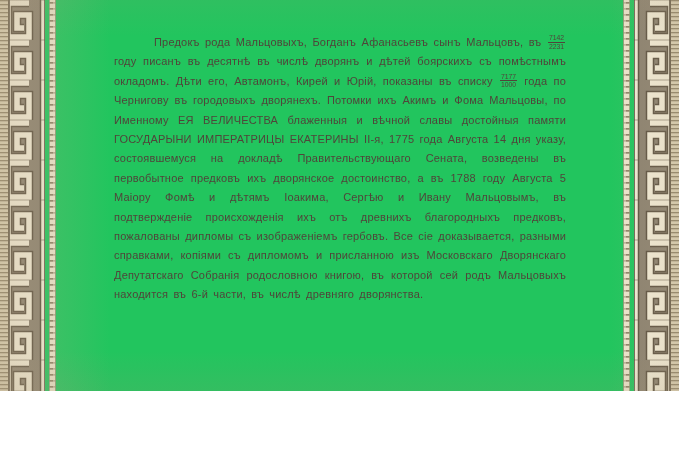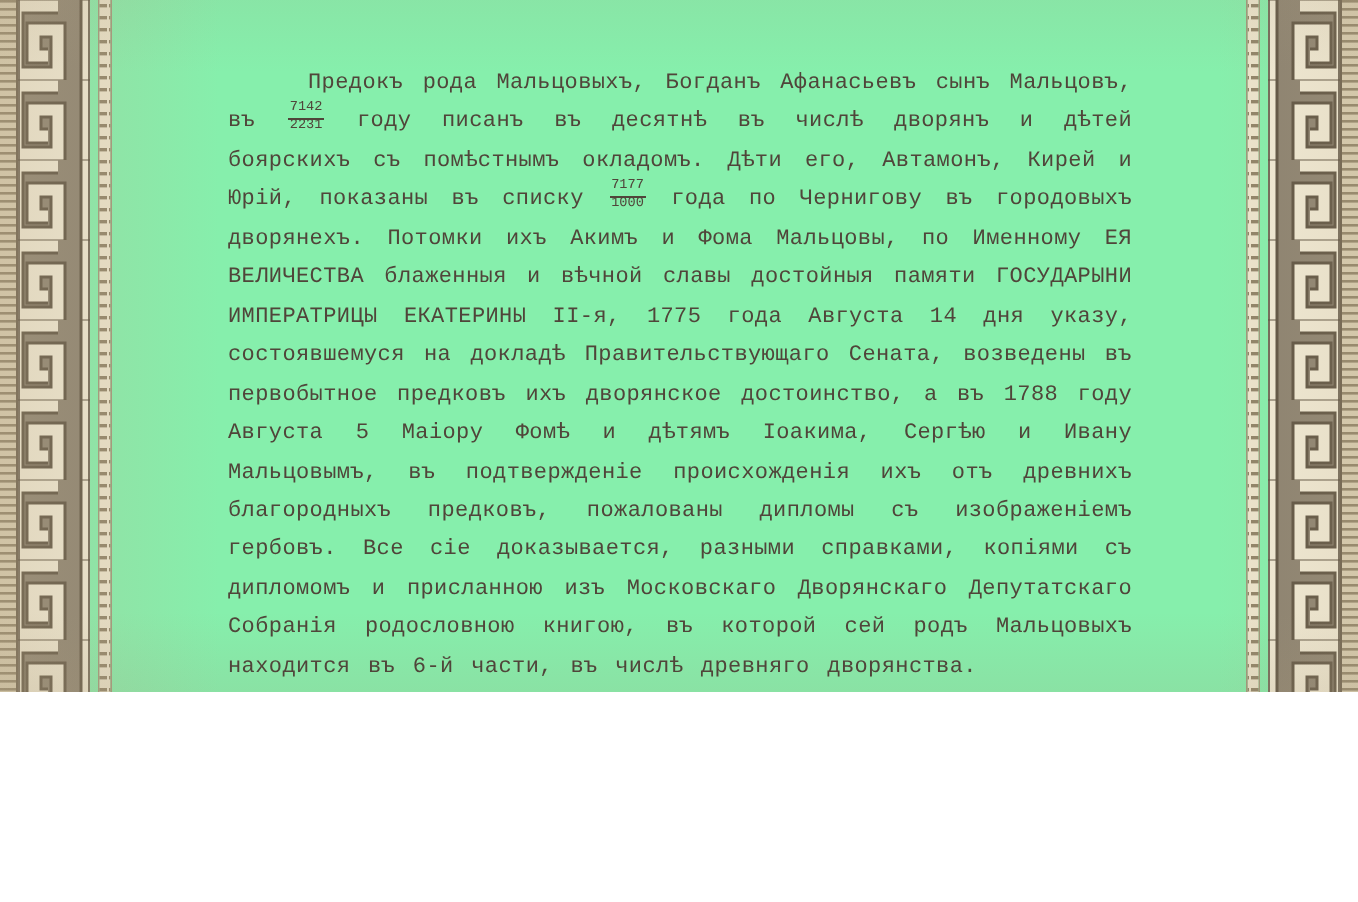--- a/index.html
+++ b/index.html
@@ -1,22 +1,22 @@
 <!DOCTYPE html>
 <html><head>
 <meta charset="utf-8">
 <style>
   html, body { margin: 0; padding: 0; }
   .page {
     position: relative;
     width: 679px;
-    height: 346px;
-    background: #86efac;
+    height: 391px;
+    background: #22c55e;
     overflow: hidden;
-    font-family: Liberation Mono, monospace;
+    font-family: Liberation Sans, sans-serif;
   }
   .paper-tint {
     position: absolute; inset: 0;
     background:
       linear-gradient(90deg, rgba(189,172,138,0.30) 0px, rgba(189,172,138,0.12) 70px, rgba(189,172,138,0) 110px),
       linear-gradient(270deg, rgba(189,172,138,0.18) 0px, rgba(189,172,138,0) 70px),
       linear-gradient(0deg, rgba(160,145,115,0.14) 0px, rgba(160,145,115,0) 40px),
       linear-gradient(180deg, rgba(160,145,115,0.10) 0px, rgba(160,145,115,0) 36px);
     pointer-events: none;
   }

